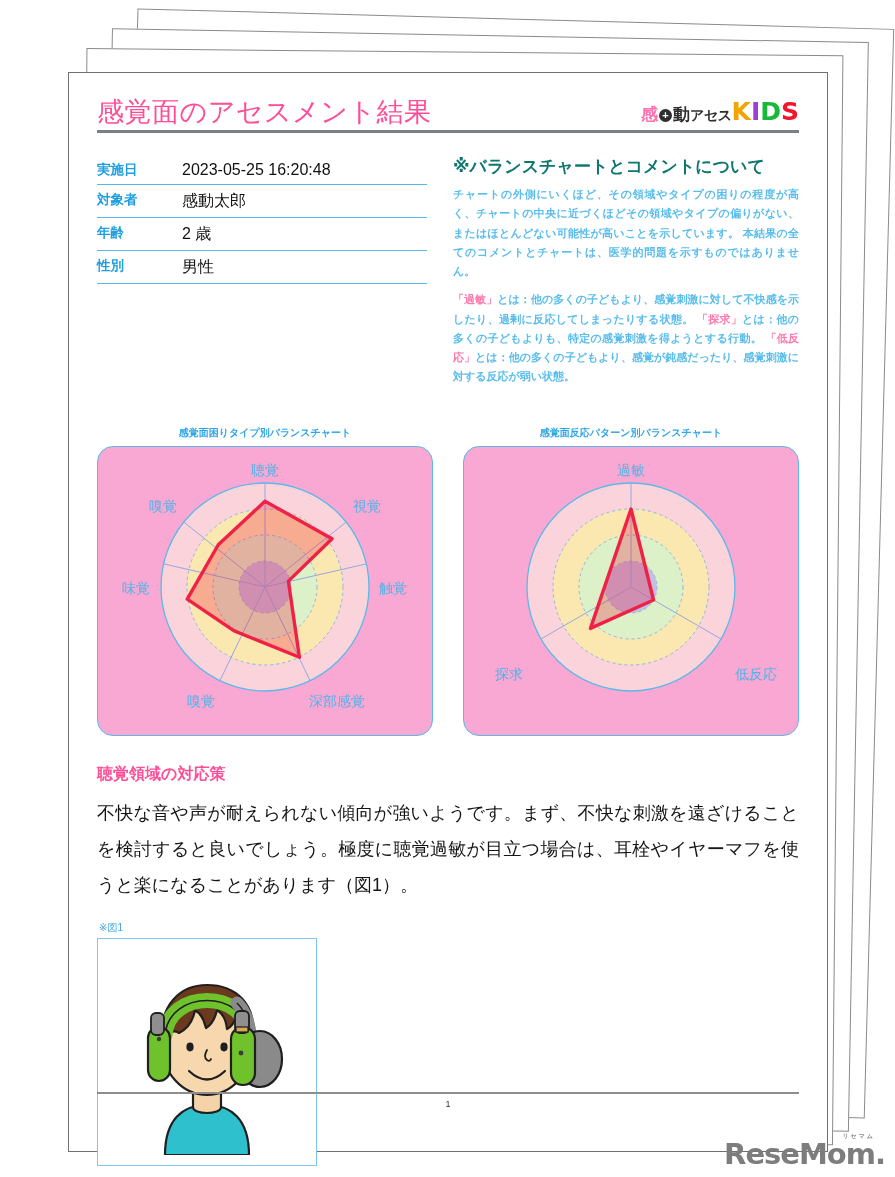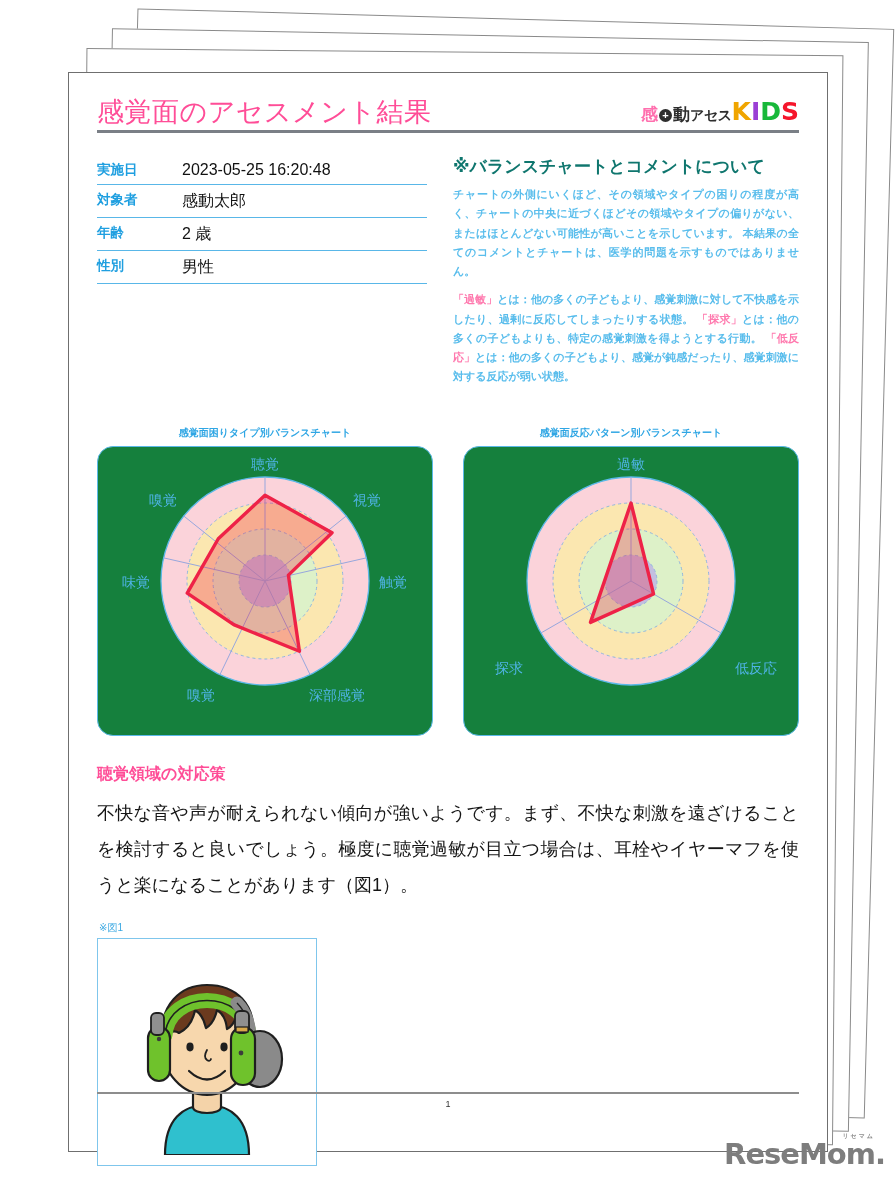--- a/index.html
+++ b/index.html
@@ -89,22 +89,22 @@
 
   
   .charts{display:flex;justify-content:space-between;margin-top:30px;}
   .chart-box{width:336px;}
   .chart-title{
     text-align:center;color:#2fa6e4;font-weight:bold;font-size:10px;
     margin-bottom:6px;white-space:nowrap;
   }
   .chart-frame{
     border:1.6px solid #5bb9e8;border-radius:16px;
-    background:#15803d;height:288px;
-    display:flex;justify-content:center;
+    background:#f9a8d4;height:288px;
+    display:flex;align-items:center;justify-content:center;
   }
   .chart-frame svg{display:block;}
   .rlabel{fill:#4fb3e6;font-size:14px;font-family:"Liberation Sans","DejaVu Sans",sans-serif;}
 
   
   .advice{margin-top:28px;}
   .advice-h{color:#ff4d97;font-weight:bold;font-size:16px;margin-bottom:10px;margin-top:7px;}
   .advice-p{
     color:#151515;font-size:18px;line-height:2.0;margin:0;
     text-align:justify;

